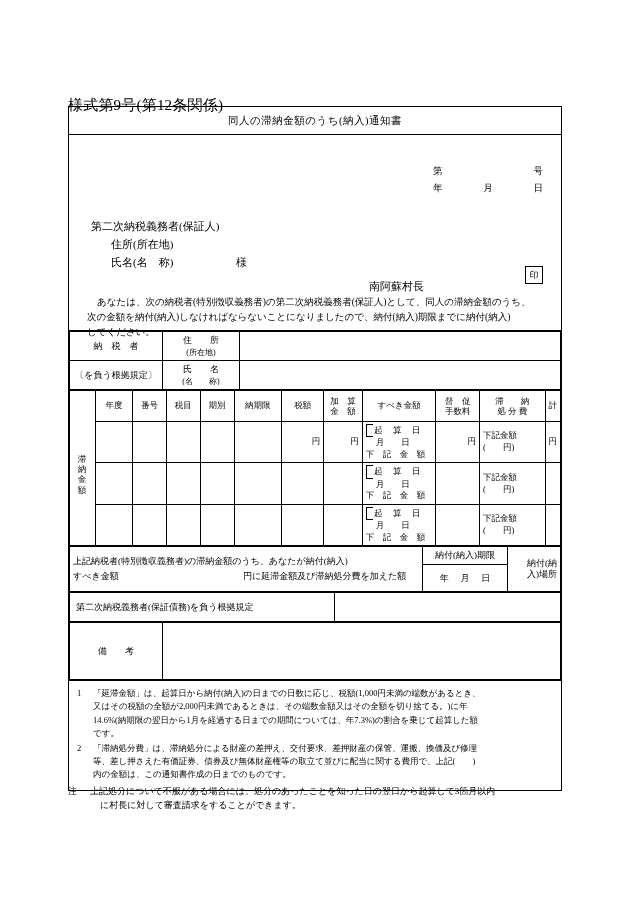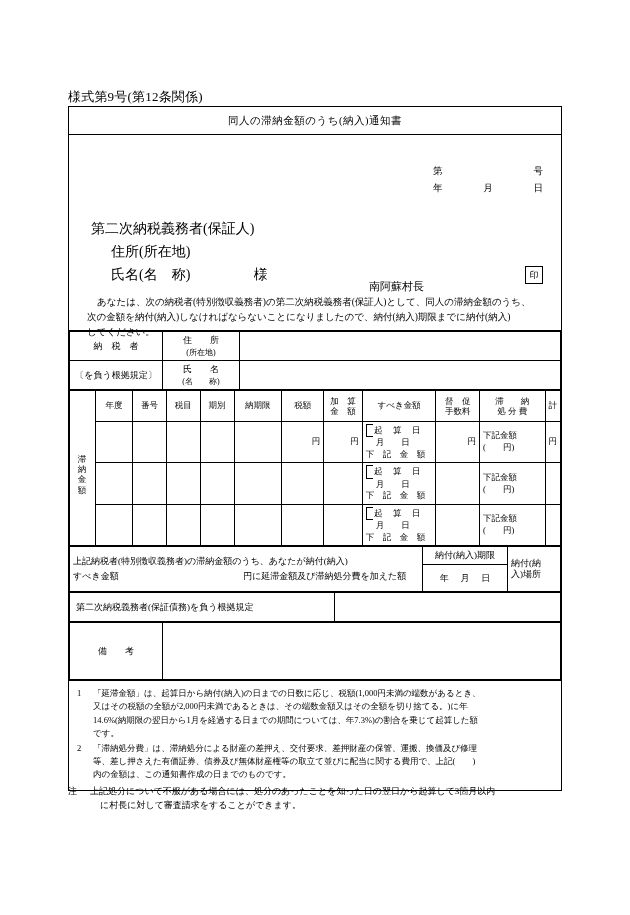--- a/index.html
+++ b/index.html
@@ -18,22 +18,22 @@
   }
   .page {
     position: absolute;
     left: 0; top: 0;
     width: 630px;
     height: 915px;
   }
   .form-no {
     position: absolute;
     left: 68px;
-    top: 88px;
-    font-size: 13px;
+    top: 96px;
+    font-size: 15px;
     letter-spacing: 0.2px;
   }
   .outer {
     position: absolute;
     left: 68px;
     top: 106px;
     width: 494px;
     border: 1px solid #000;
     box-sizing: border-box;
   }
@@ -64,21 +64,21 @@
     top: 47px;
     width: 110px;
     display: flex;
     justify-content: space-between;
     font-size: 9.5px;
   }
   .addressee {
     position: absolute;
     left: 22px;
     top: 82px;
-    font-size: 14px;
+    font-size: 11px;
     line-height: 1.65;
   }
   .addressee .l2 { padding-left: 20px; }
   .addressee .l3 { padding-left: 20px; }
   .sama {
     display: inline-block;
     margin-left: 60px;
   }
   .mayor {
     position: absolute;
@@ -198,21 +198,21 @@
   .sum-tbl td { font-size: 9px; }
   .sum-left {
     padding: 5px 6px;
     line-height: 1.7;
   }
   .kiban-cell {
     text-align: center;
     width: 78px;
   }
   .basho-cell {
-    text-align: left;
+    text-align: right;
     width: 46px;
     font-size: 8.5px;
     line-height: 1.3;
     margin-top: 46px;
   }
   .ymd {
     display: flex;
     justify-content: space-around;
     padding: 0 8px;
   }

